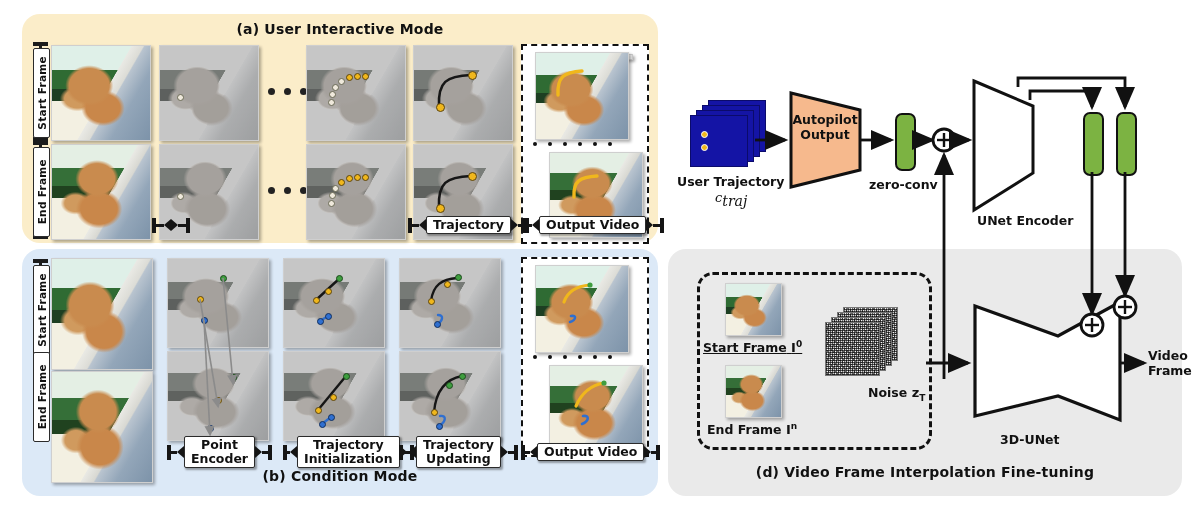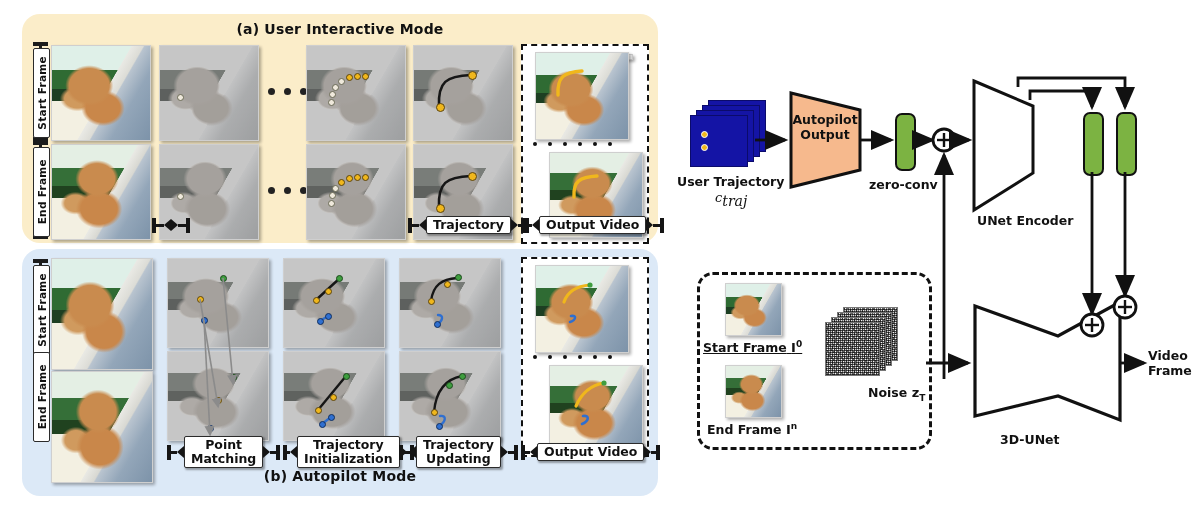--- a/index.html
+++ b/index.html
@@ -222,21 +222,21 @@
     <div class="cap"></div>
       <div class="bar" style="width:7px;"></div>
       <div class="arrL"></div>
     <div class="box">Output Video</div>
     <div class="arrR"></div>
       <div class="bar" style="width:7px;"></div>
       <div class="cap"></div>
   </div>
 
   <div class="panel" id="panel-b">
-    <div class="panel-title" style="bottom:12px;">(b) Autopilot Mode</div>
+    <div class="panel-title" style="bottom:12px;">(b) Condition Mode</div>
   </div>
 
   <div>
     <div class="vcap" style="left:33px;top:259px;"></div>
     <div class="vcap" style="left:33px;top:354px;"></div>
     <div class="vstem" style="left:39px;top:259px;height:99px;"></div>
     <div class="vlabel" style="left:33px;top:265px;height:88px;">
       <span>Start Frame</span>
     </div>
   </div>
@@ -352,21 +352,21 @@
       <path d="M32,58 C39,55 40,49 33,50" stroke="#2f6fd0" stroke-width="2.6" fill="none" stroke-linecap="round"></path>
       <circle cx="54" cy="17" r="2.6" fill="#3f9e3f"></circle>
     </svg>
   </div>
 
   <div class="brk" style="left:167px;top:432px;height:40px;">
     <div class="cap"></div>
       <div class="bar" style="width:6px;"></div>
       <div class="arrL"></div>
     <div class="box">Point
-Matching</div>
+Encoder</div>
     <div class="arrR"></div>
       <div class="bar" style="width:6px;"></div>
       <div class="cap"></div>
   </div>
   <div class="brk" style="left:283px;top:432px;height:40px;">
     <div class="cap"></div>
       <div class="bar" style="width:3px;"></div>
       <div class="arrL"></div>
     <div class="box">Trajectory
 Initialization</div>
@@ -420,20 +420,23 @@
   <div class="lbl" style="left:869px;top:177px;">zero-conv</div>
 
   <svg width="90" height="140" style="position:absolute;left:971px;top:78px;">
     <polygon points="3,3 62,28 62,95 3,132" fill="none" stroke="#111" stroke-width="3"></polygon>
   </svg>
   <div class="lbl" style="left:977px;top:213px;">UNet Encoder</div>
 
   <div class="greenbar" style="left:1083px;top:112px;width:17px;height:60px;"></div>
   <div class="greenbar" style="left:1116px;top:112px;width:17px;height:60px;"></div>
 
+  <div class="panel" id="panel-d">
+    <div class="panel-title" style="bottom:16px;">(d) Video Frame Interpolation Fine-tuning</div>
+  </div>
 
   <div class="dashbox" style="left:697px;top:272px;width:229px;height:172px;"></div>
 
   <div class="ph" style="left:725px;top:283px;width:55px;height:51px;">
       <div class="dogphoto"></div>
     </div>
   <div class="lbl" style="left:703px;top:339px;text-decoration:underline;">
     <span>Start Frame</span>
     <span class="it" style="font-size:13px;">I</span><sup style="font-size:9px;">0</sup>
   </div>

